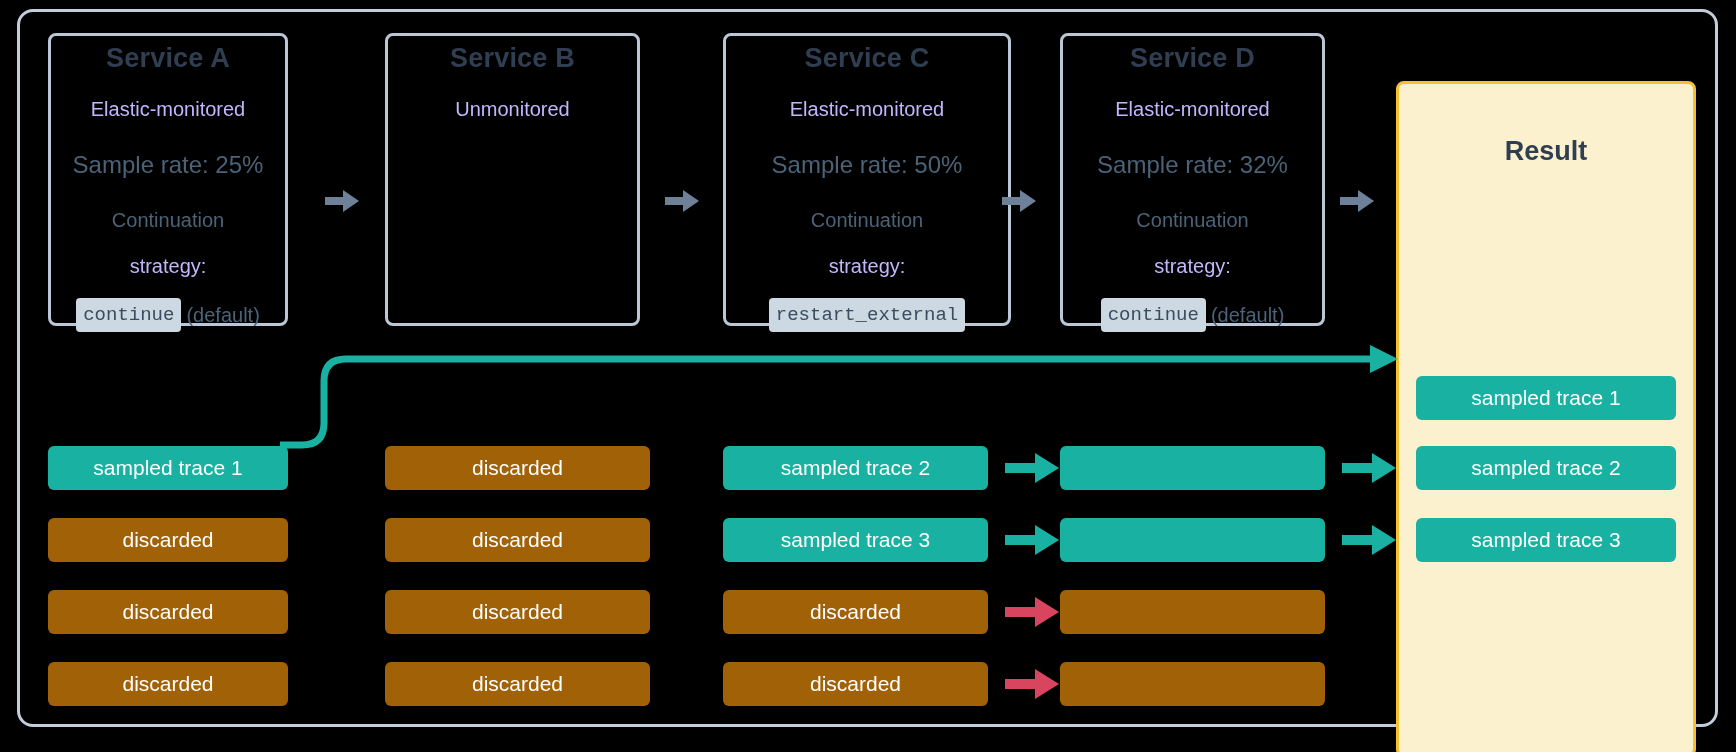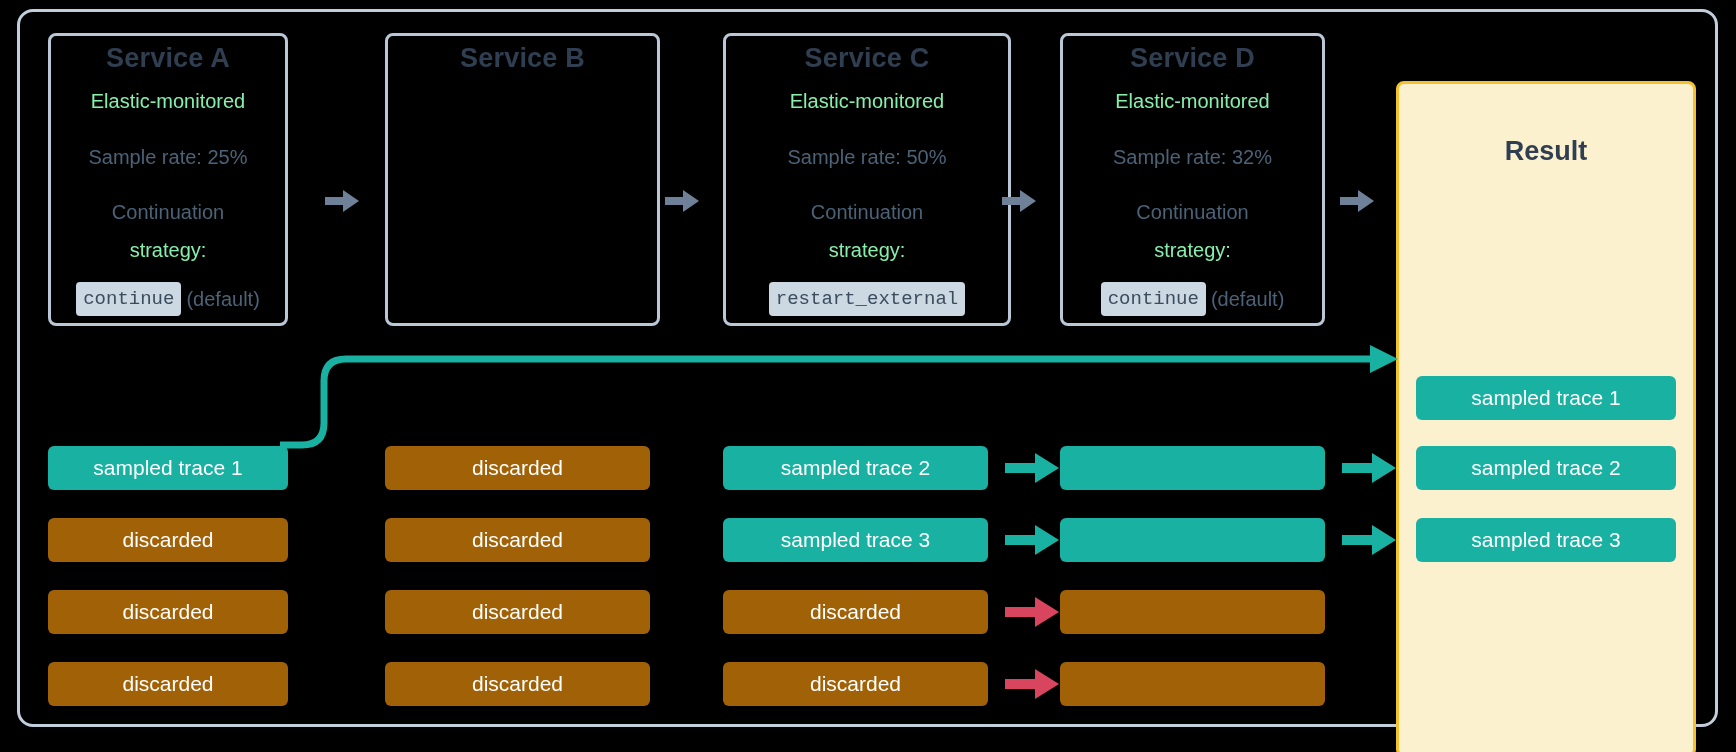--- a/index.html
+++ b/index.html
@@ -37,26 +37,26 @@
   .svc-title{
     font-size:27px;
     font-weight:bold;
     color:#2f3e50;
     letter-spacing:.2px;
     margin:0 0 6px 0;
     line-height:40px;
   }
   .svc-sub{
     font-size:20px;
-    color:#86efac;
+    color:#c4b5fd;
     line-height:30px;
-    margin:8px;
+    margin:16px;
   }
   .svc-rate{
-    font-size:20px;
+    font-size:24px;
     color:#4b6277;
     margin:26px 0 0 0;
     line-height:30px;
   }
   .svc-cont{
     font-size:20px;
     color:#4b6277;
     margin:26px 0 0 0;
     line-height:29px;
   }
@@ -149,22 +149,23 @@
     <div class="svc-title">Service A</div>
     <div class="svc-sub">Elastic-monitored</div>
     <div class="svc-rate">Sample rate: 25%</div>
     <div class="svc-cont">Continuation</div>
     <div class="svc-sub">strategy:</div>
     <div class="chip-line">
       <span class="code-chip">continue</span><span class="chip-note">(default)</span>
     </div>
   </div>
 
-  <div class="svc" style="left:385px;width:275px;">
+  <div class="svc" style="left:385px;width:255px;">
     <div class="svc-title">Service B</div>
+    <div class="svc-sub">Unmonitored</div>
   </div>
 
   <div class="svc" style="left:723px;width:288px;">
     <div class="svc-title">Service C</div>
     <div class="svc-sub">Elastic-monitored</div>
     <div class="svc-rate">Sample rate: 50%</div>
     <div class="svc-cont">Continuation</div>
     <div class="svc-sub">strategy:</div>
     <div class="chip-line">
       <span class="code-chip">restart_external</span>

